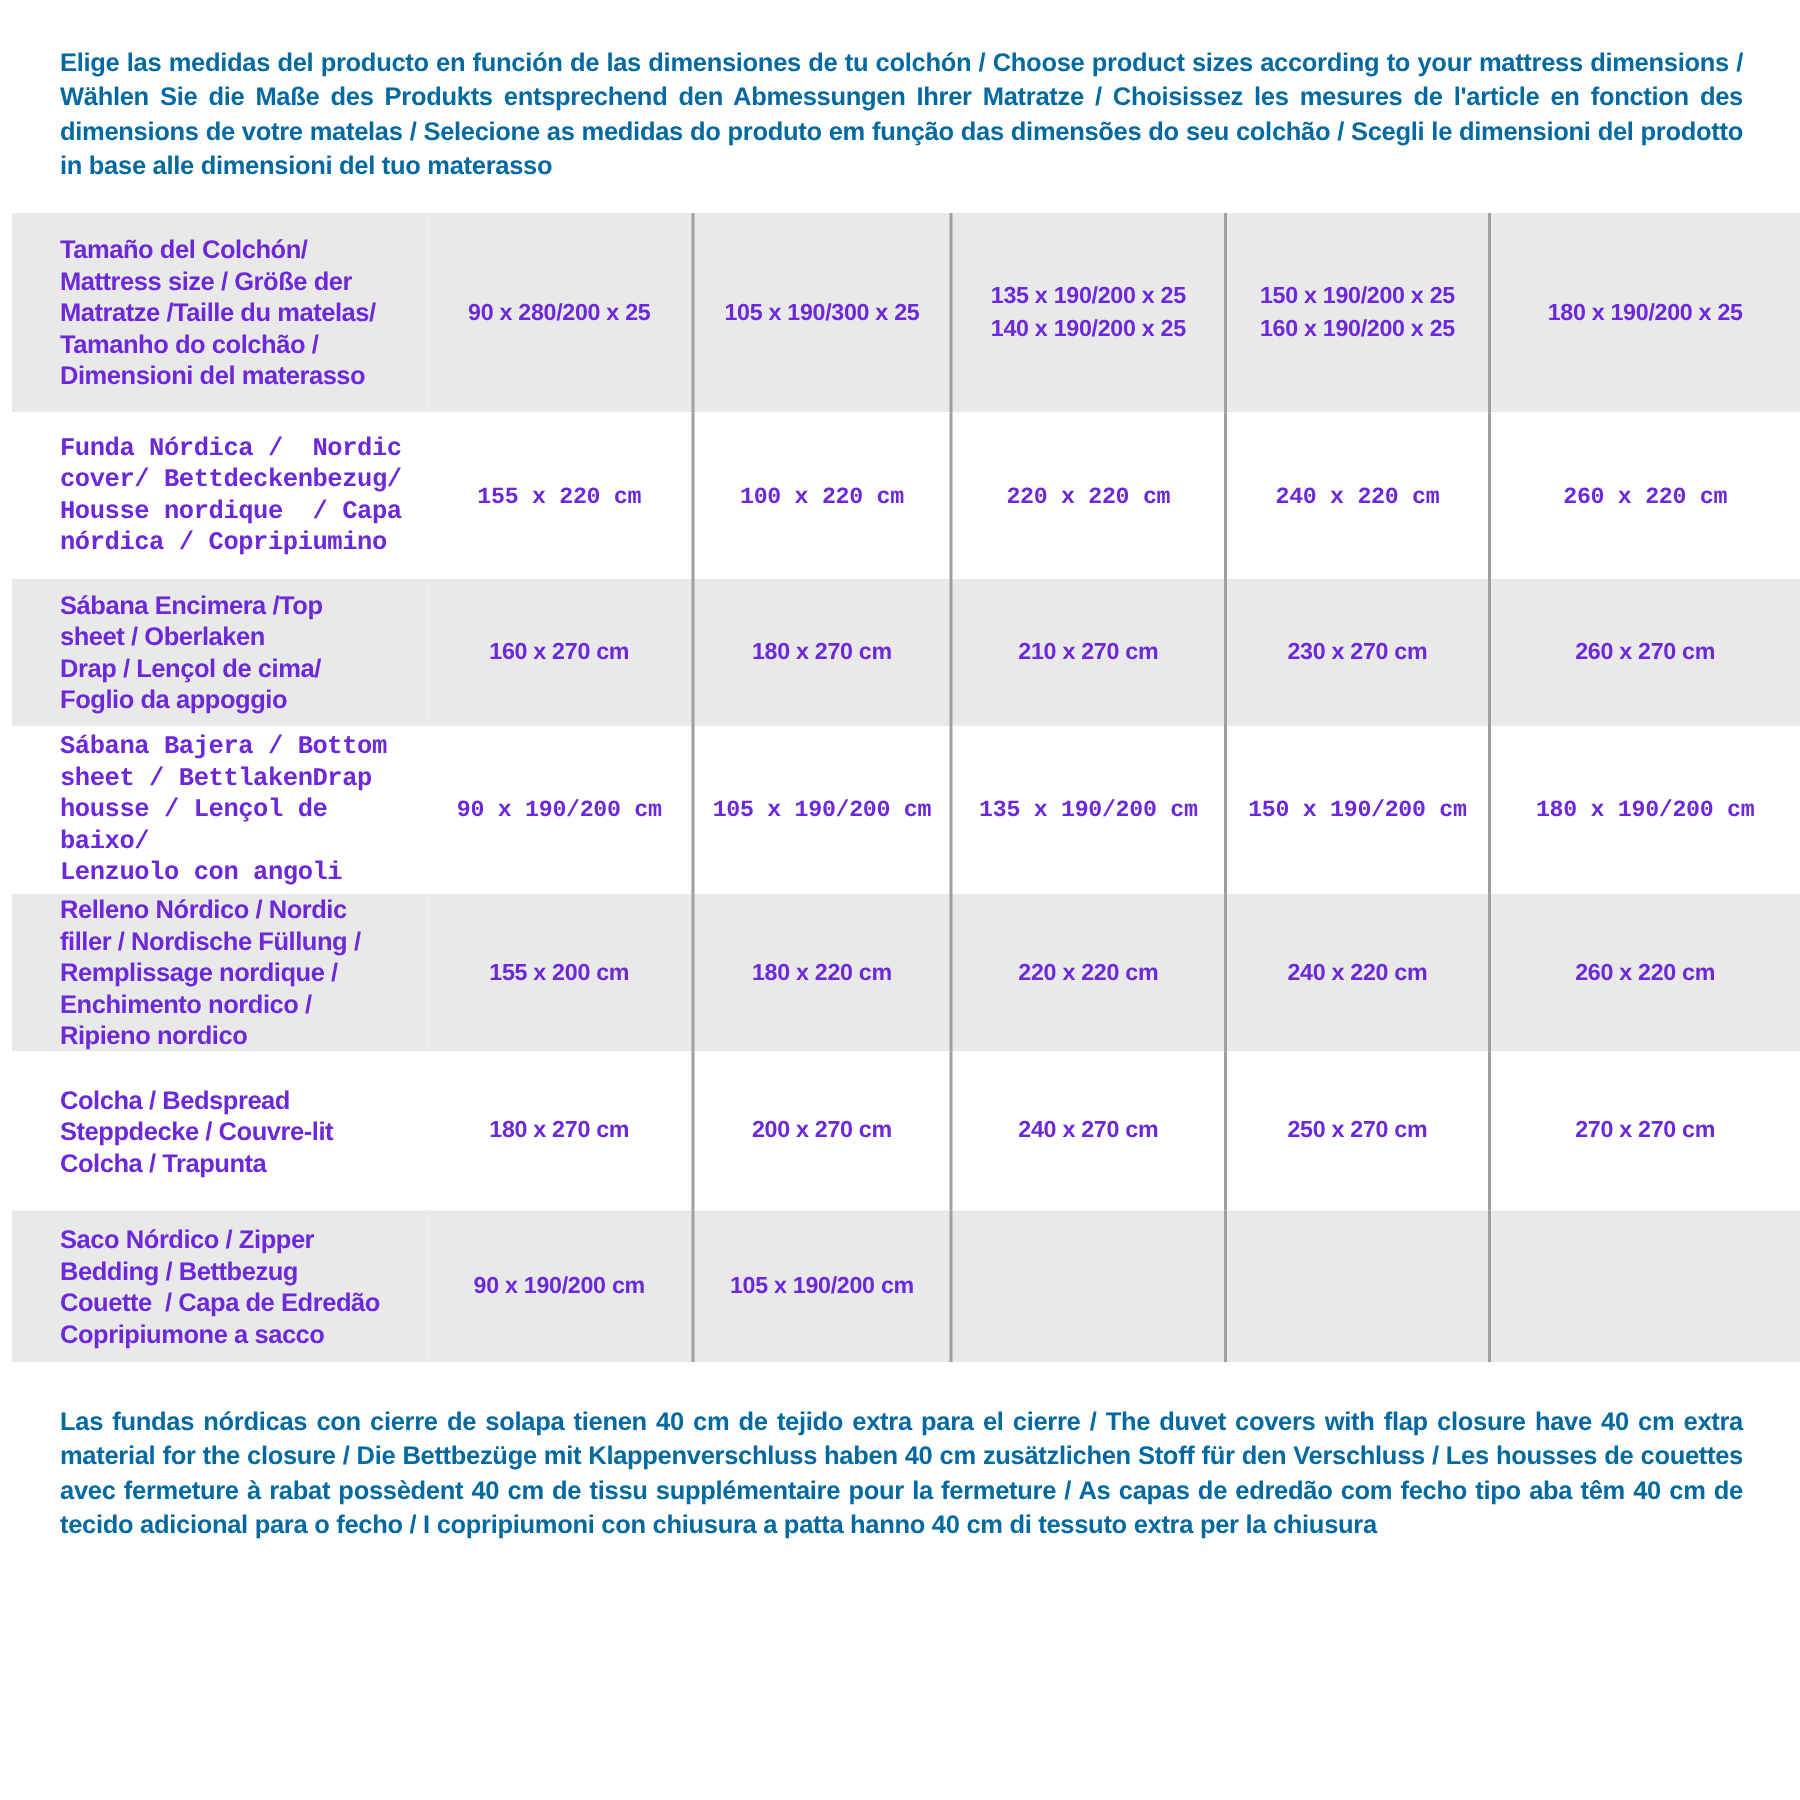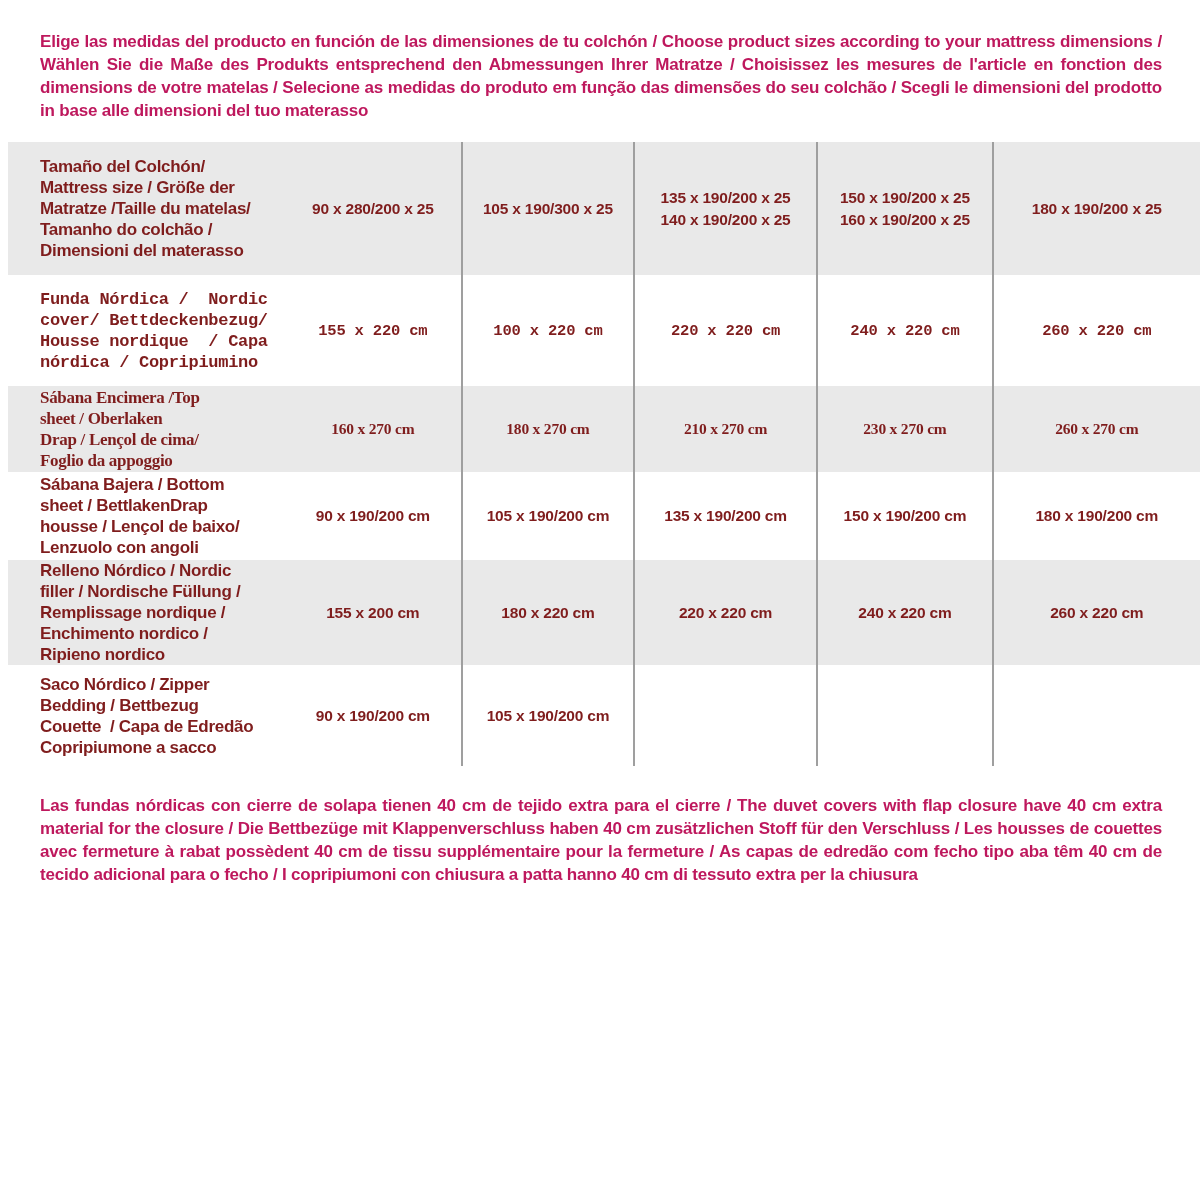--- a/index.html
+++ b/index.html
@@ -9,37 +9,37 @@
     font-family: "Liberation Sans", sans-serif;
   }
   body { min-height: 1200px; padding-top: 30px; }
 
   .intro, .footer-note {
     margin: 0 38px 0 40px;
     font-size: 17px;
     line-height: 23px;
     font-weight: bold;
     letter-spacing: -0.2px;
-    color: #be185d;
+    color: #0369a1;
     text-align: justify;
   }
 
   table.size-table {
     width: 1192px;
     margin-left: 8px;
     margin-top: 20px;
     border-collapse: collapse;
     table-layout: fixed;
   }
   table.size-table tr:nth-child(odd)  { background: #e9e9e9; }
   table.size-table tr:nth-child(even) { background: #ffffff; }
 
   td {
     vertical-align: middle;
-    color: #7f1d1d;
+    color: #6d28d9;
     font-weight: bold;
   }
   td.lbl {
     padding-left: 32px;
     padding-right: 6px;
     font-size: 17px;
     line-height: 21px;
     letter-spacing: -0.3px;
     white-space: pre-wrap;
   }
@@ -47,22 +47,22 @@
     text-align: center;
     font-size: 15.5px;
     line-height: 22px;
     letter-spacing: -0.2px;
     white-space: pre-line;
   }
   td.val + td.val { border-left: 2px solid #9f9f9f; }
 
   tr.r-head  { height: 133px; }
   tr.r-funda { height: 111px; font-family: Liberation Mono, monospace; }
-  tr.r-enc   { height: 86px; font-family: Liberation Serif, serif; }
-  tr.r-baj   { height: 88px; }
+  tr.r-enc   { height: 98px; }
+  tr.r-baj   { height: 112px; font-family: Liberation Mono, monospace; }
   tr.r-rell  { height: 94px; }
   tr.r-alm   { height: 110px; }
   tr.r-col   { height: 106px; }
   tr.r-saco  { height: 101px; }
 
   .footer-note { margin-top: 28px; }
 </style>
 </head>
 <body>
 
@@ -130,20 +130,30 @@
 filler / Nordische Füllung /
 Remplissage nordique /
 Enchimento nordico /
 Ripieno nordico</td>
       <td class="val">155 x 200 cm</td>
       <td class="val">180 x 220 cm</td>
       <td class="val">220 x 220 cm</td>
       <td class="val">240 x 220 cm</td>
       <td class="val">260 x 220 cm</td>
     </tr>
+    <tr class="r-col">
+      <td class="lbl">Colcha / Bedspread
+Steppdecke / Couvre-lit
+Colcha / Trapunta</td>
+      <td class="val">180 x 270 cm</td>
+      <td class="val">200 x 270 cm</td>
+      <td class="val">240 x 270 cm</td>
+      <td class="val">250 x 270 cm</td>
+      <td class="val">270 x 270 cm</td>
+    </tr>
     <tr class="r-saco">
       <td class="lbl">Saco Nórdico / Zipper
 Bedding / Bettbezug
 Couette  / Capa de Edredão
 Copripiumone a sacco</td>
       <td class="val">90 x 190/200 cm</td>
       <td class="val">105 x 190/200 cm</td>
       <td class="val"></td>
       <td class="val"></td>
       <td class="val"></td>

